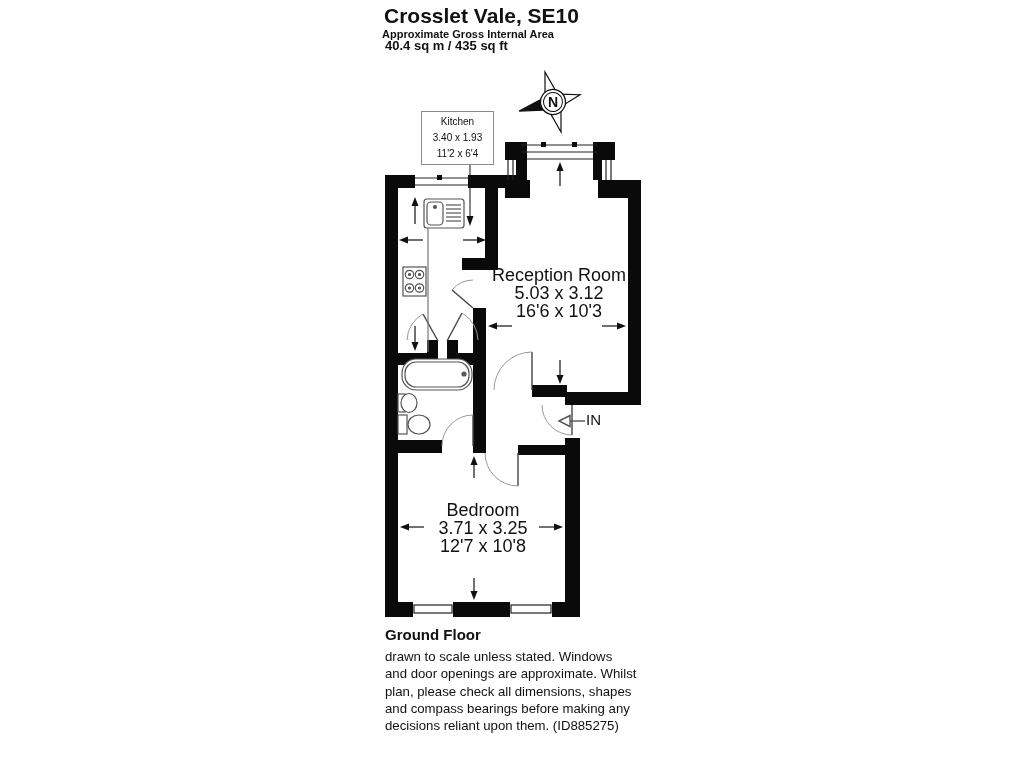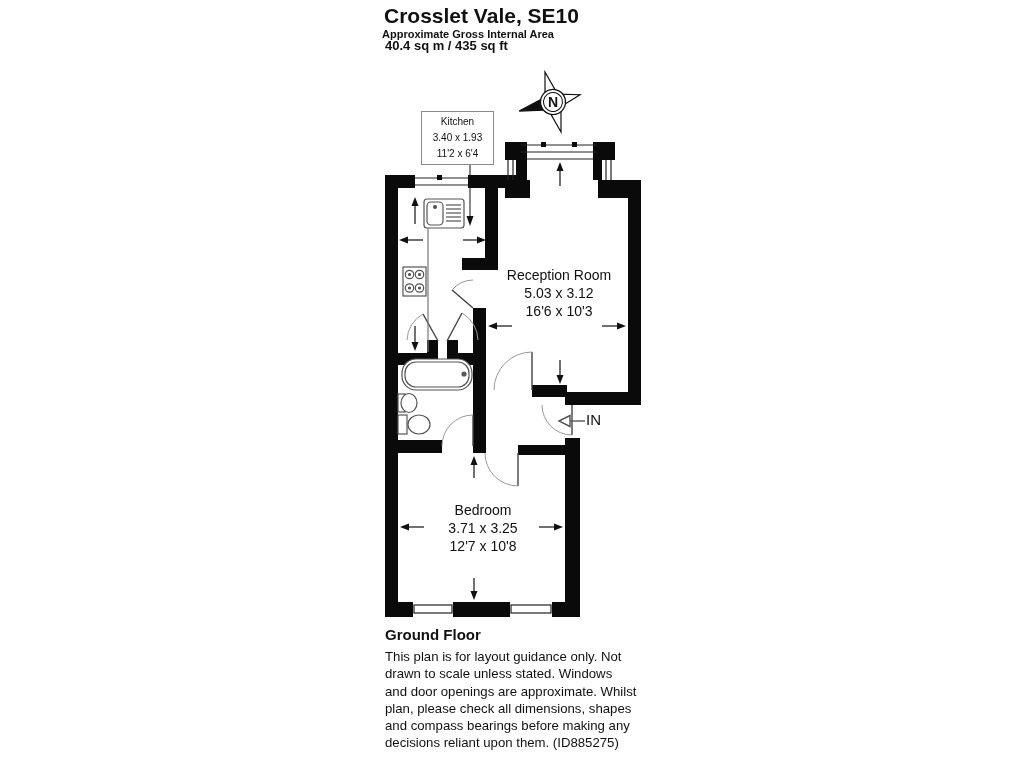--- a/index.html
+++ b/index.html
@@ -9,21 +9,21 @@
   }
   .abs{position:absolute;}
   .hdr-title{left:384px;top:4px;font-size:21px;font-weight:bold;letter-spacing:0px;}
   .hdr-sub{left:382px;top:28px;font-size:11px;font-weight:bold;}
   .hdr-area{left:385px;top:32px;font-size:13px;font-weight:bold;margin-top:6px;}
   .callout{
     left:421px;top:111px;width:71px;height:50px;background:#ffffff;
     border:1px solid #8a8a8a;text-align:center;font-size:10px;line-height:16px;
     padding-top:2px;z-index:3;
   }
-  .room-label{text-align:center;font-size:14px;line-height:18px;z-index:3;}
+  .room-label{text-align:center;font-size:18px;line-height:18px;z-index:3;}
   .reception-label{left:489px;top:266px;width:140px;}
   .bedroom-label{left:413px;top:501px;width:140px;}
   .in-label{left:586px;top:411px;font-size:15px;z-index:3;}
   .floor-label{left:385px;top:626px;font-size:15px;font-weight:bold;}
   .disclaimer{left:385px;top:648px;width:270px;font-size:13.2px;line-height:17.3px;}
   svg{position:absolute;left:0;top:0;z-index:1;}
 </style>
 </head>
 <body>
 
@@ -226,19 +226,18 @@
 <div class="abs room-label bedroom-label">
   <div>Bedroom</div>
   <div>3.71 x 3.25</div>
   <div>12'7 x 10'8</div>
 </div>
 
 <div class="abs in-label">IN</div>
 
 <div class="abs floor-label">Ground Floor</div>
 <div class="abs disclaimer">
-  <div>This plan is for layout guidance only. Not</div>
   <div>drawn to scale unless stated. Windows</div>
   <div>and door openings are approximate. Whilst</div>
   <div>plan, please check all dimensions, shapes</div>
   <div>and compass bearings before making any</div>
   <div>decisions reliant upon them. (ID885275)</div>
 </div>
 
 </body></html>

